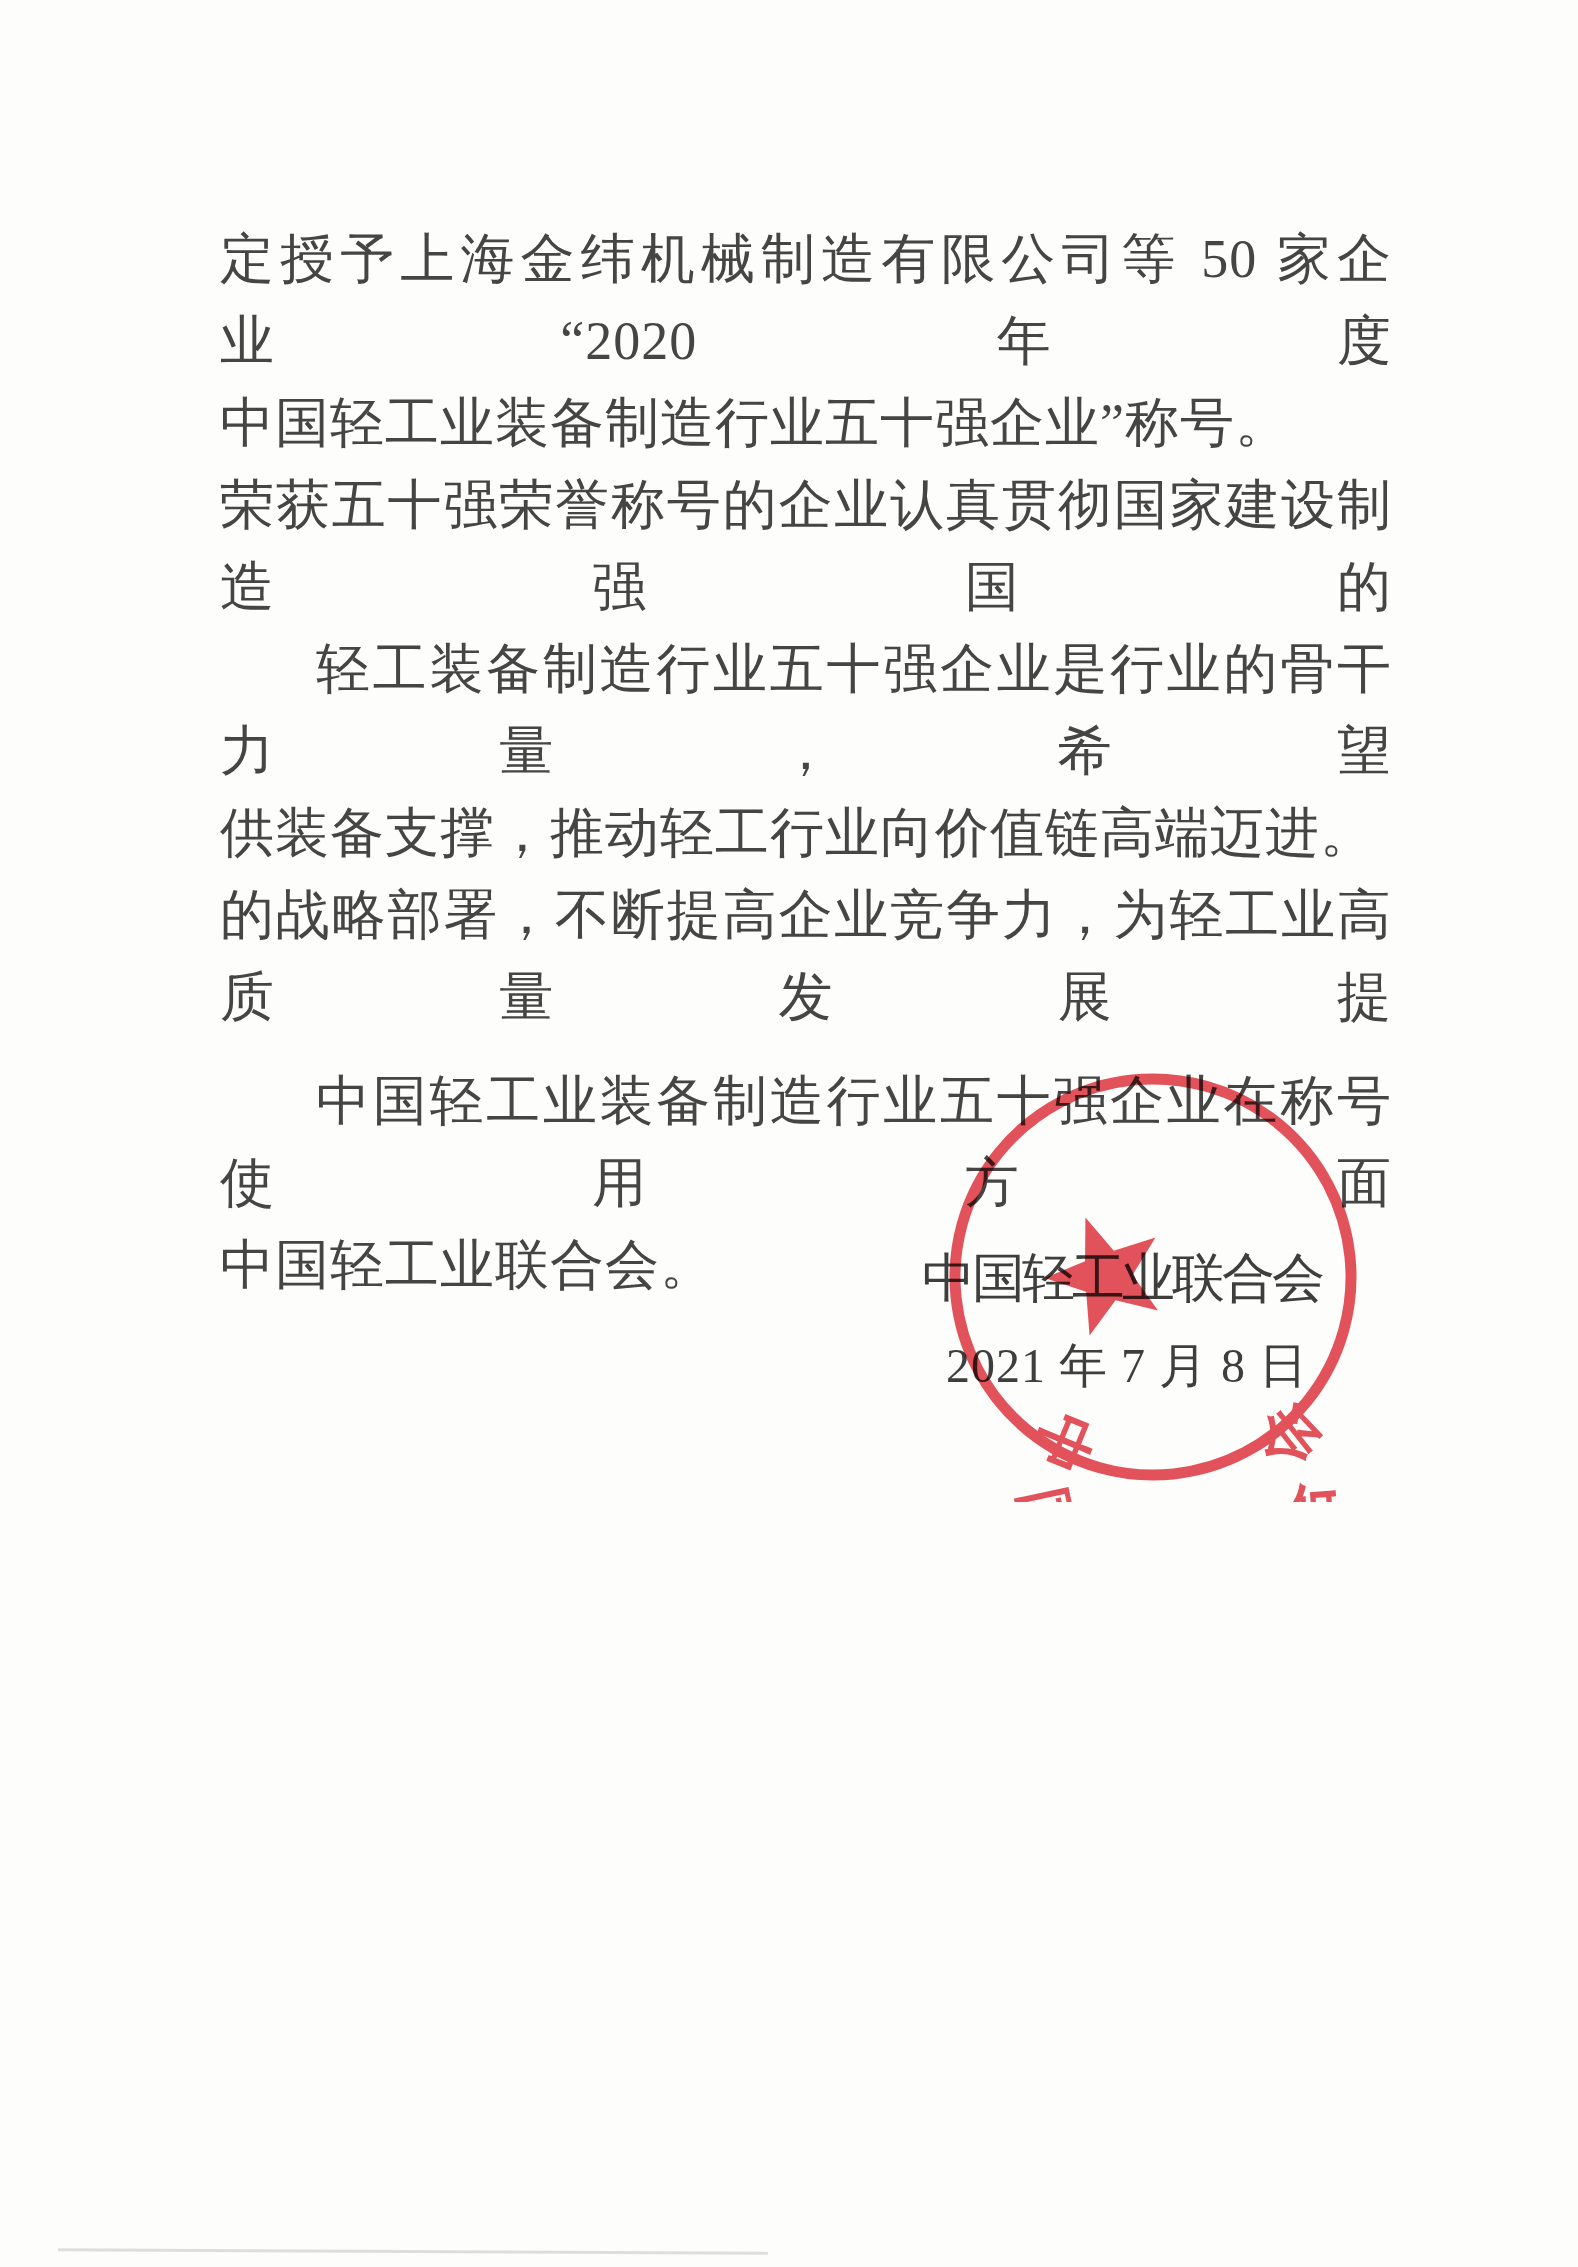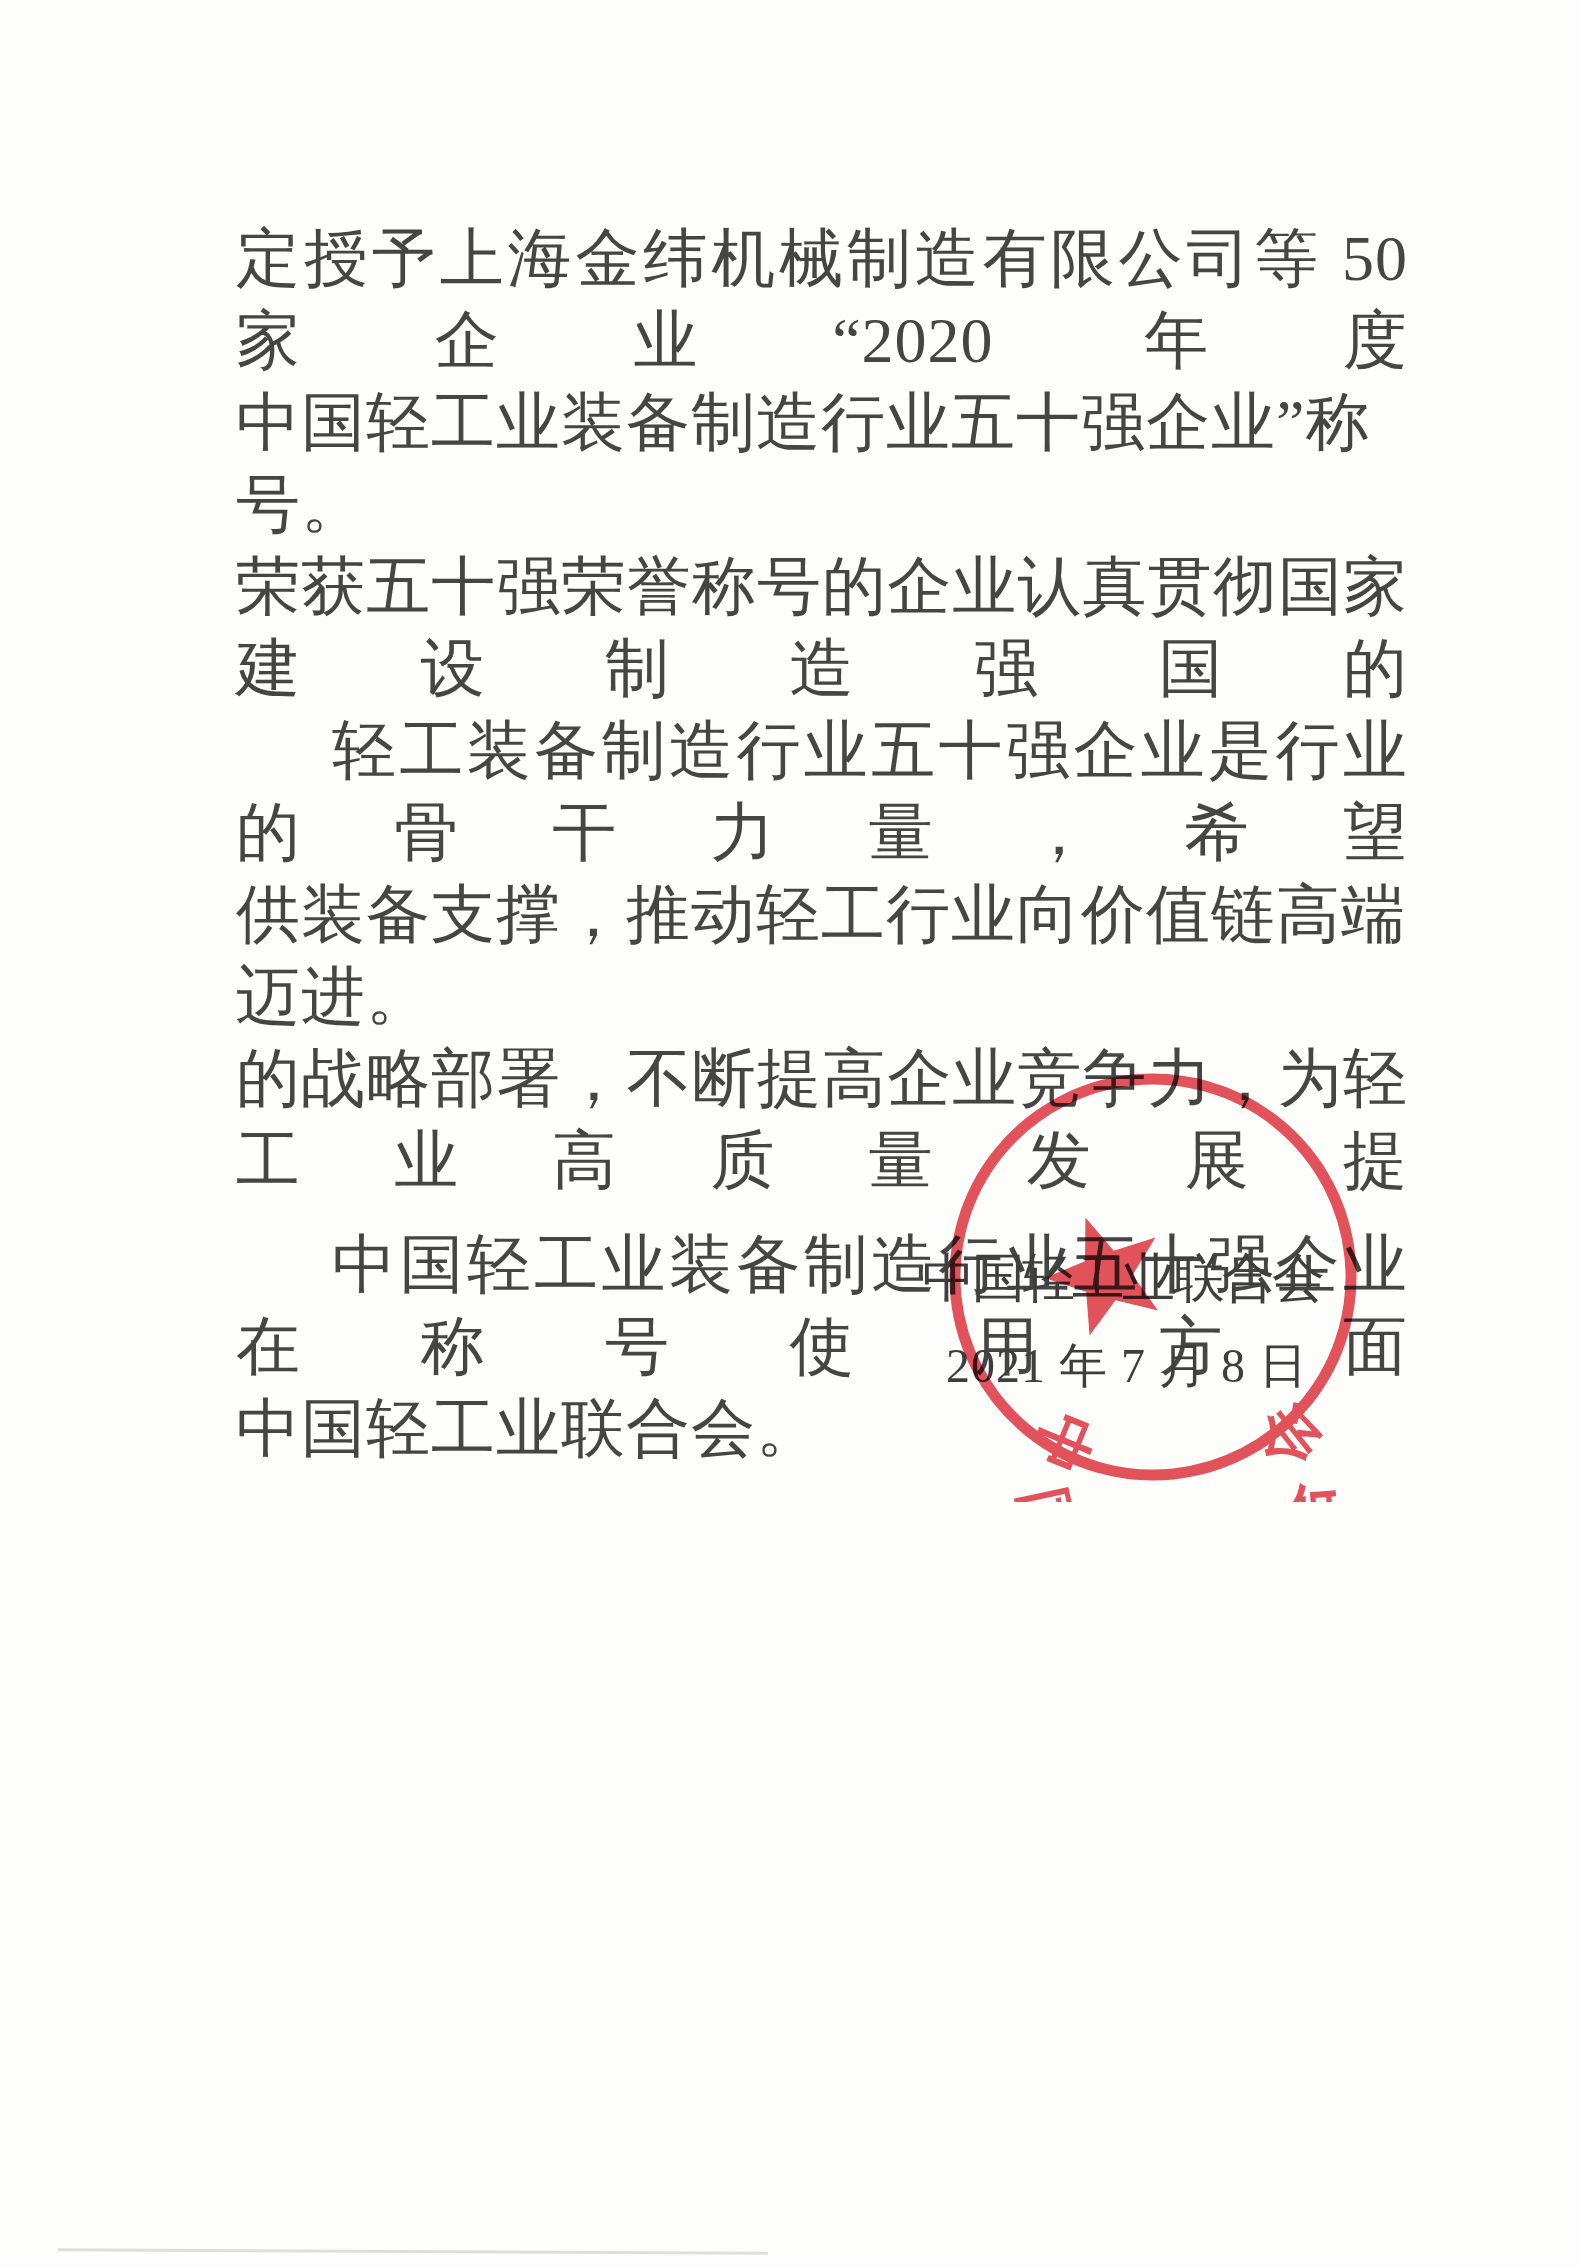--- a/index.html
+++ b/index.html
@@ -6,24 +6,24 @@
   .page {
     position: relative;
     width: 1578px;
     height: 2267px;
     background: #fdfdfb;
     overflow: hidden;
     font-family: "Liberation Serif", "DejaVu Serif", serif;
   }
   .body-text {
     position: absolute;
-    left: 236px;
+    left: 220px;
     top: 218px;
     width: 1172px;
-    font-size: 64px;
+    font-size: 54px;
     line-height: 82px;
     letter-spacing: 1px;
     color: #454543;
   }
   .line { width: 100%; }
   .just {
     text-align: justify;
     text-align-last: justify;
     text-justify: inter-character;
   }

